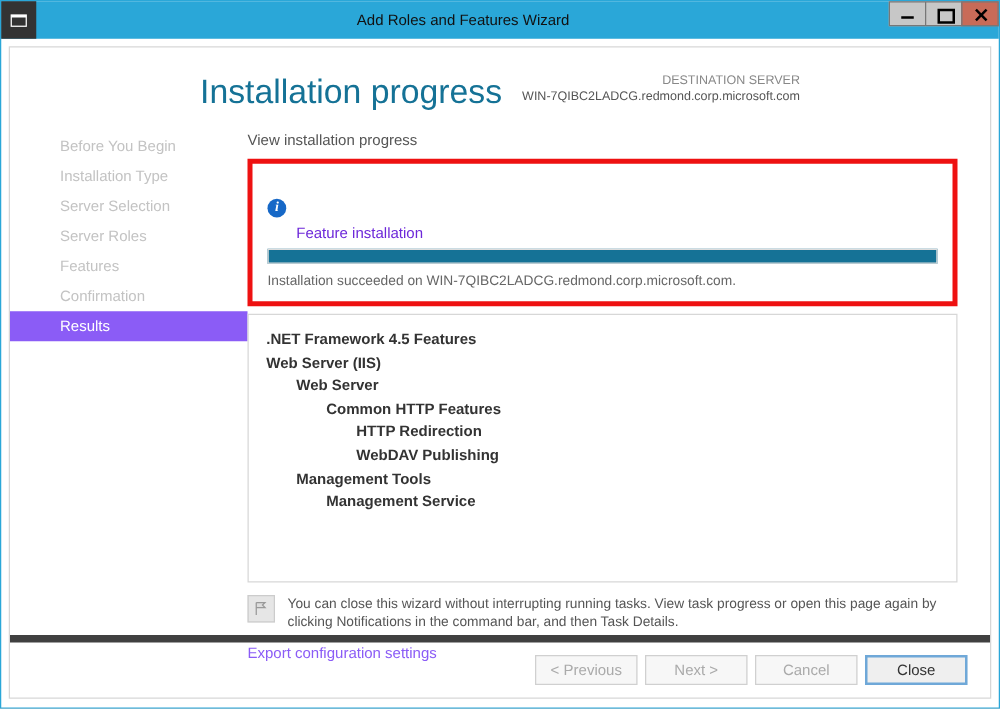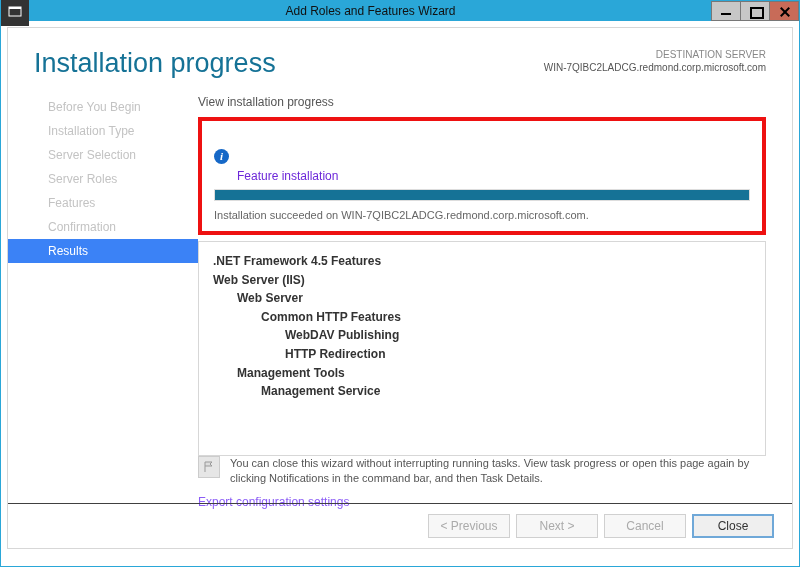--- a/index.html
+++ b/index.html
@@ -5,21 +5,21 @@
   * { box-sizing: border-box; margin: 0; padding: 0; font-family: "Segoe UI", Tahoma, sans-serif; }
   body { background: #777; width: 800px; height: 567px; overflow: hidden; }
 
   .window {
     width: 800px; height: 567px;
     background: #fff;
     border: 1px solid #2aa7d8;
   }
 
   .titlebar {
-    height: 20px; background: #2aa7d8;
+    height: 30px; background: #2aa7d8;
     display: flex; align-items: center;
     position: relative;
   }
   .titlebar .wizard-icon {
     width: 28px; height: 30px; background: #333;
     display:flex; align-items:center; justify-content:center;
     color:#fff; font-size:13px;
   }
   .titlebar .title {
     flex:1; text-align:center; color:#111; font-size:12px;
@@ -45,42 +45,42 @@
 
   .inner {
     border: 1px solid #d7d7d7;
     margin: 6px;
     height: 522px;
     position: relative;
     background:#fff;
   }
 
   .header-row {
-    display:flex; justify-content:space-between;
+    display:flex; justify-content:center;
     padding: 20px 26px 8px 26px;
     gap: 16px;
   }
   .page-title {
     color:#157296; font-size:27px; font-weight:300;
   }
   .dest-block { text-align:right; font-size:10px; color:#666; line-height:1.3; }
   .dest-label{color:#888; font-size:10px;}
   .dest-server{color:#555;}
 
   .body-row { display:flex; padding: 8px 0 0 0; }
 
   .nav {
     width:190px; padding-left:26px;
     font-size:12px;
   }
   .nav-item {
     padding:5px 0 5px 14px; color:#c3c3c3; cursor:default;
   }
   .nav-item.active {
-    background:#3b82f6; color:#fff; margin-left:-26px; padding-left:40px;
+    background:#8b5cf6; color:#fff; margin-left:-26px; padding-left:40px;
   }
 
   .content {
     flex:1; padding: 0 26px 0 0;
     font-size:12px; color:#333;
   }
   .section-label { color:#555; margin-bottom:8px; font-size:12px; }
 
   .highlight-box {
     border:4px solid #e11; padding:8px 12px 10px 12px;
@@ -105,37 +105,37 @@
     height:215px; overflow:hidden;
     font-size:12px; color:#333;
     line-height:1.55;
   }
   .tree-panel .b { font-weight:600; }
   .ind1{padding-left:24px;}
   .ind2{padding-left:48px;}
   .ind3{padding-left:72px;}
 
   .note-row {
-    display:flex; gap:10px; color:#555;
+    display:flex; gap:10px; margin-top:10px; color:#555;
     font-size:11px; line-height:1.4;
   }
   .flag-icon{
     width:22px;height:22px;background:#e6e6e6;border:1px solid #ccc;
     display:flex;align-items:center;justify-content:center;font-size:10px;color:#888;
     flex:0 0 22px;
   }
 
   .export-link{
     color:#8b5cf6; font-size:12px; margin-top:8px; display:inline-block;
     cursor:pointer;
   }
 
   .footer {
     position:absolute; bottom:0; left:0; right:0;
-    border-top:1px solid #404040;
+    border-top:6px solid #404040;
     padding:10px 18px;
     display:flex; justify-content:flex-end; gap:6px;
   }
   .btn {
     min-width:82px; height:24px; font-size:12px;
     background:#efefef; border:1px solid #a8a8a8;
     color:#333; cursor:pointer;
   }
   .btn:disabled{color:#aaa; border-color:#d0d0d0; background:#f7f7f7; cursor:default;}
   .btn.default{border:2px solid #6fa8d8;}
@@ -190,22 +190,22 @@
           </div>
           <div class="progress"></div>
           <div class="succeed-msg">Installation succeeded on WIN-7QIBC2LADCG.redmond.corp.microsoft.com.</div>
         </div>
 
         <div class="tree-panel">
           <div class="b">.NET Framework 4.5 Features</div>
           <div class="b">Web Server (IIS)</div>
           <div class="b ind1">Web Server</div>
           <div class="b ind2">Common HTTP Features</div>
+          <div class="b ind3">HTTP Redirection</div>
           <div class="b ind3">WebDAV Publishing</div>
-          <div class="b ind3">HTTP Redirection</div>
           <div class="b ind1">Management Tools</div>
           <div class="b ind2">Management Service</div>
         </div>
 
         <div class="note-row">
           <div class="flag-icon">
             <svg width="12" height="12" viewBox="0 0 12 12">
                 <path d="M2 1 L2 11 M2 1 L9 1 L7 3 L9 5 L2 5" stroke="#999" fill="#ddd" stroke-width="1"></path>
               </svg>
           </div>

